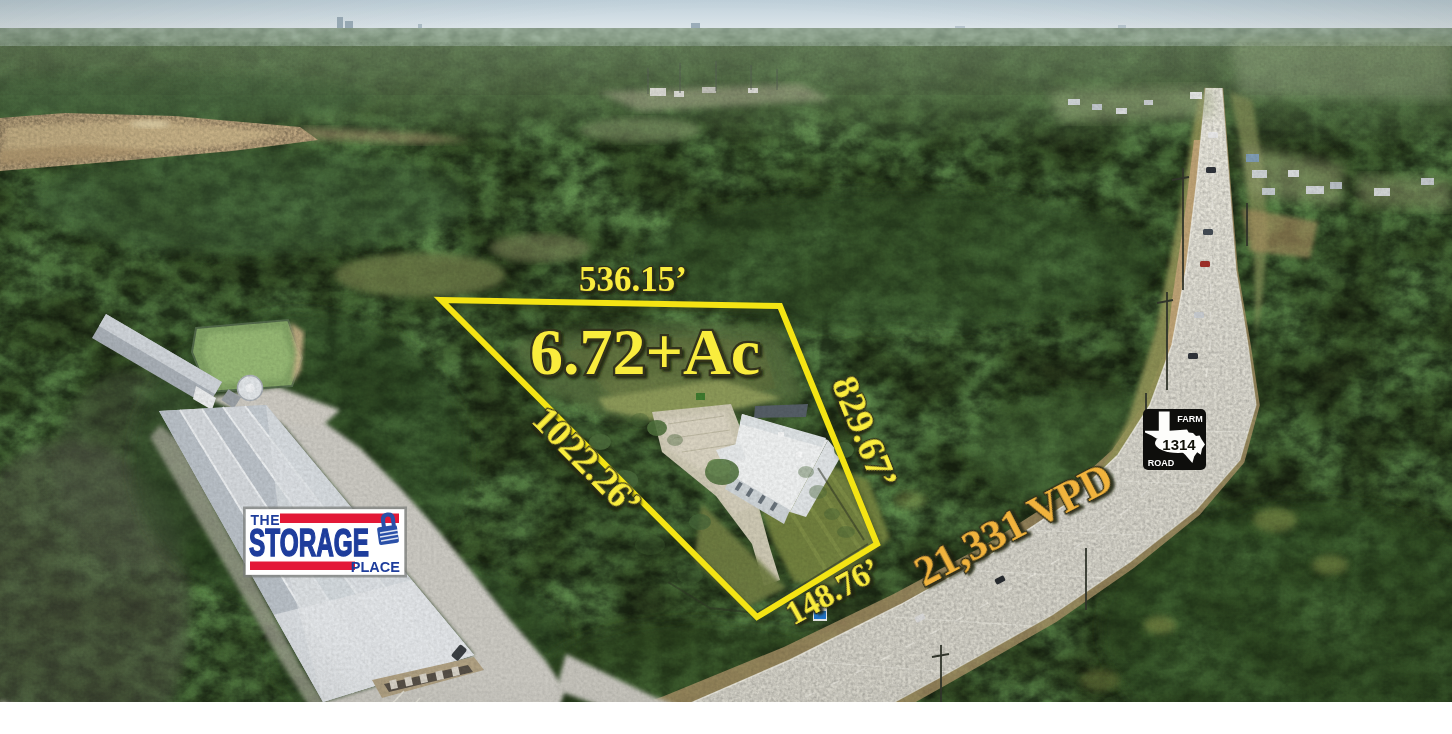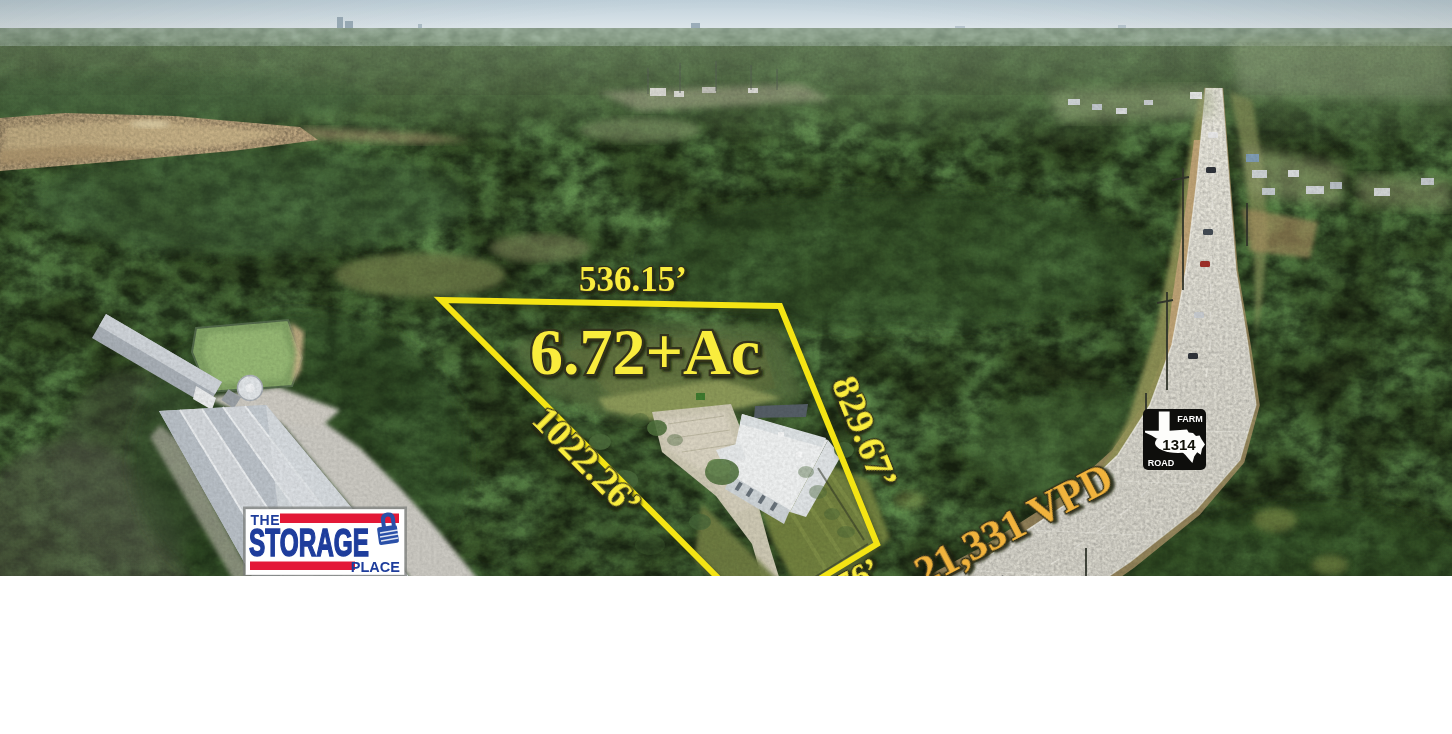--- a/index.html
+++ b/index.html
@@ -1,13 +1,13 @@
 <!DOCTYPE html>
 <html><head><meta charset="utf-8">
-<style>html,body{margin:0;padding:0}#stage{position:relative;width:1452px;height:576px;overflow:hidden;font-family:"Liberation Sans",sans-serif;background:#bef264}</style>
+<style>html,body{margin:0;padding:0}#stage{position:relative;width:1452px;height:702px;overflow:hidden;font-family:"Liberation Sans",sans-serif;background:#bef264}</style>
 </head><body>
 <div id="stage">
 <svg width="1452" height="734" viewBox="0 0 1452 734" xmlns="http://www.w3.org/2000/svg">
 <defs>
 <linearGradient id="sky" x1="0" y1="0" x2="0" y2="1">
  <stop offset="0" stop-color="#bfd0da"></stop>
           <stop offset="0.6" stop-color="#d6e1e7"></stop>
           <stop offset="1" stop-color="#e6ebee"></stop>
 </linearGradient>
 <linearGradient id="roadg" x1="0" y1="0" x2="0" y2="1">

